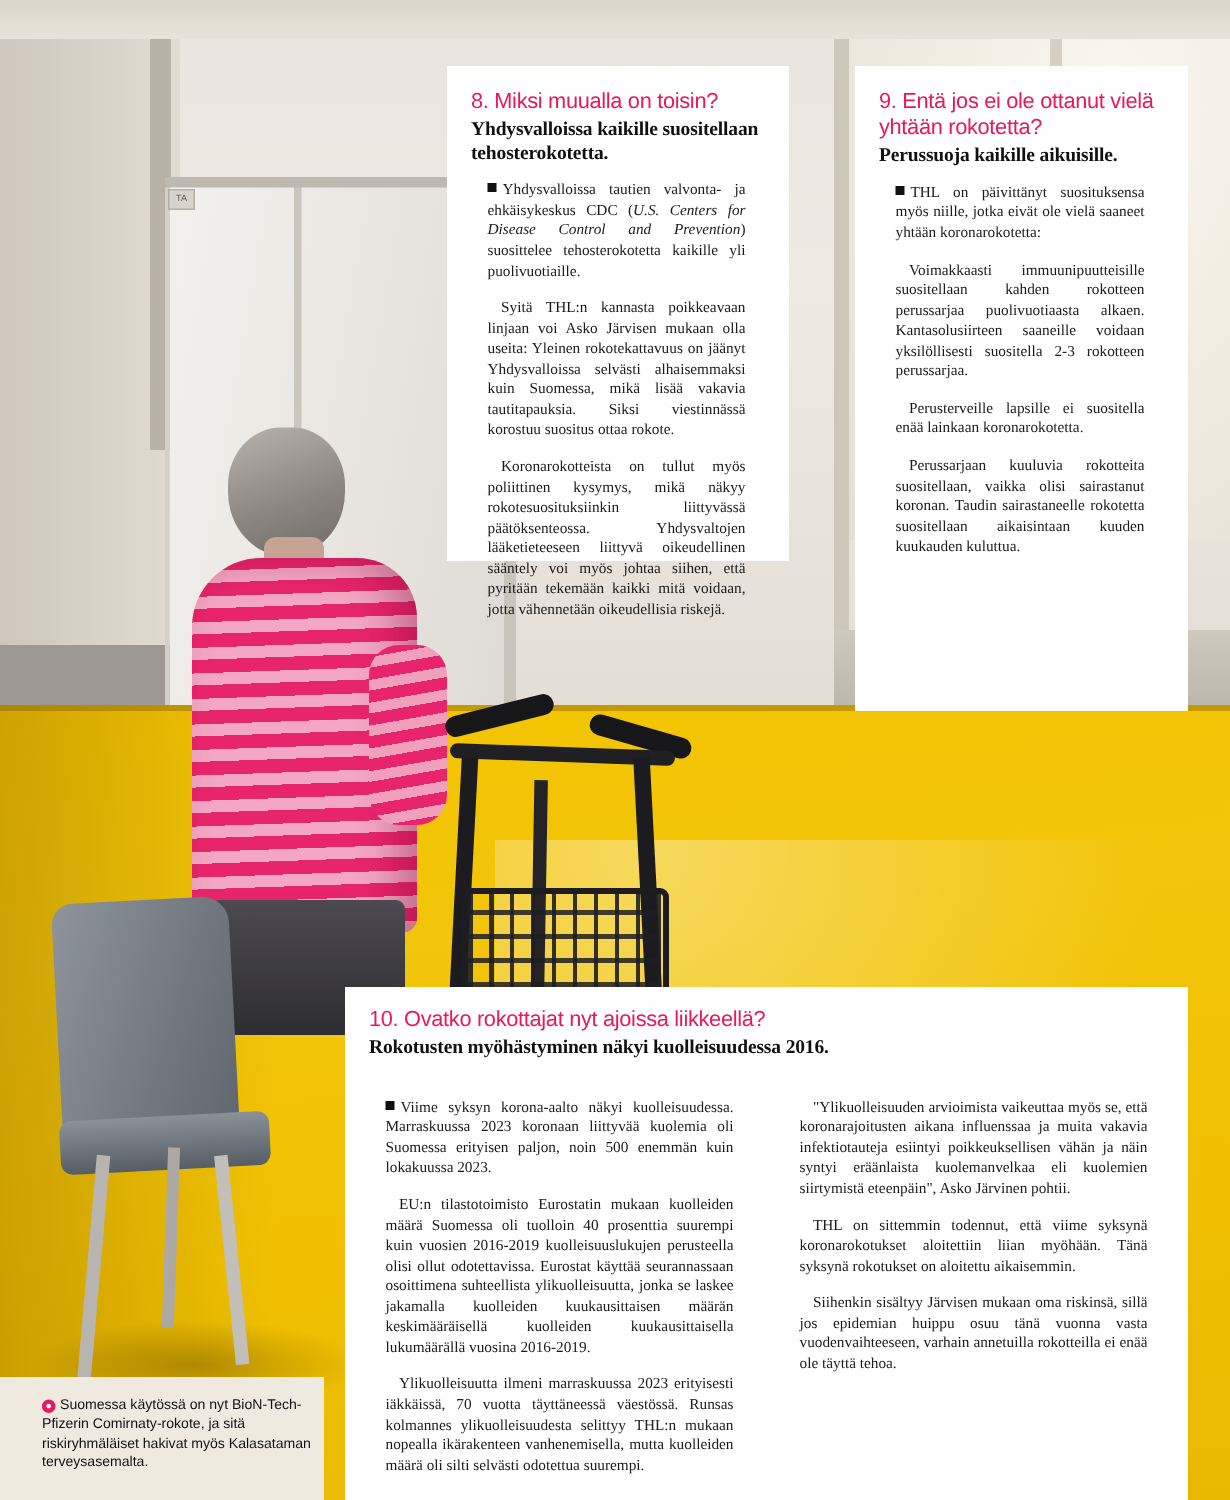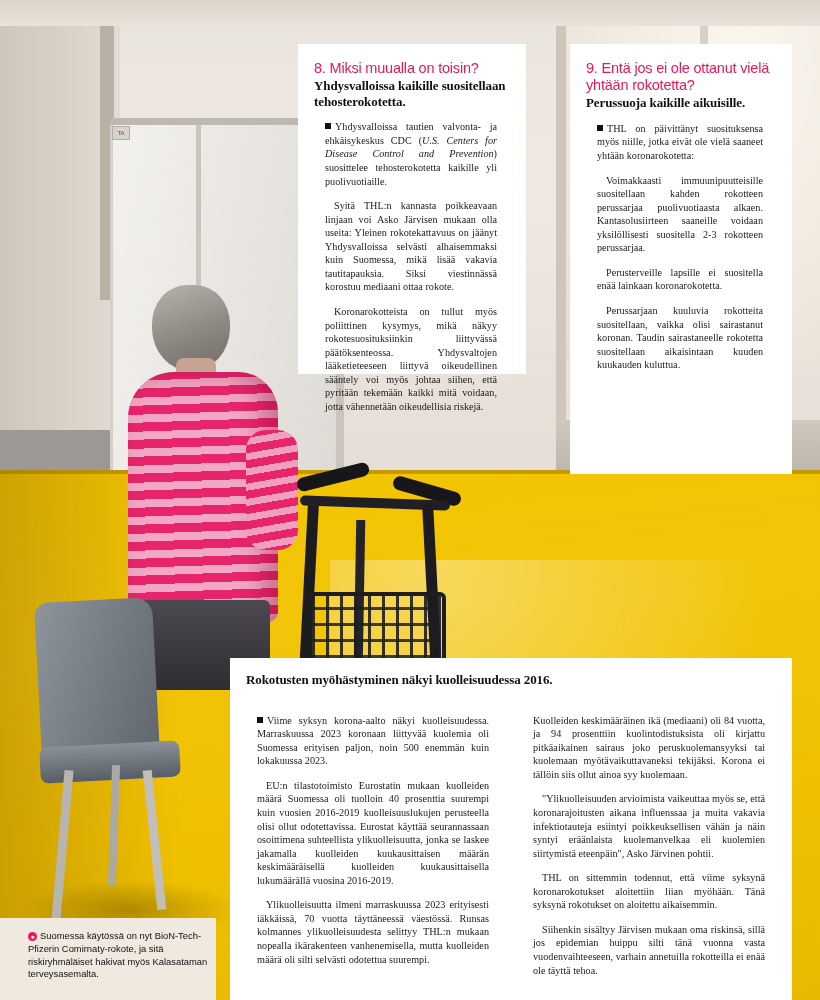--- a/index.html
+++ b/index.html
@@ -343,46 +343,46 @@
 
 <div id="caption">
   <span class="cap-dot">●</span><span>Suomessa käytössä on nyt  BioN-Tech-Pfizerin Comirnaty-rokote, ja sitä riskiryhmäläiset hakivat myös Kalasataman terveysasemalta.</span>
 </div>
 
 <div class="panel" id="panel-8">
   <p class="qnum">8. Miksi muualla on toisin?</p>
   <p class="qsub">Yhdysvalloissa kaikille suositellaan tehosterokotetta.</p>
   <div class="body">
     <p class="first"><span class="sq"></span>Yhdysvalloissa tautien valvonta- ja ehkäisykeskus CDC (<em>U.S. Centers for Disease Control and Prevention</em>) suosittelee tehosterokotetta kaikille yli puolivuotiaille.</p>
-    <p>Syitä THL:n kannasta poikkeavaan linjaan voi Asko Järvisen mukaan olla useita: Yleinen rokotekattavuus on jäänyt Yhdysvalloissa selvästi alhaisemmaksi kuin Suomessa, mikä lisää vakavia tautitapauksia. Siksi viestinnässä korostuu mediaani ottaa rokote.</p>
+    <p>Syitä THL:n kannasta poikkeavaan linjaan voi Asko Järvisen mukaan olla useita: Yleinen rokotekattavuus on jäänyt Yhdysvalloissa selvästi alhaisemmaksi kuin Suomessa, mikä lisää vakavia tautitapauksia. Siksi viestinnässä korostuu suositus ottaa rokote.</p>
     <p>Koronarokotteista on tullut myös poliittinen kysymys, mikä näkyy rokotesuosituksiinkin liittyvässä päätöksenteossa. Yhdysvaltojen lääketieteeseen liittyvä oikeudellinen sääntely voi myös johtaa siihen, että pyritään tekemään kaikki mitä voidaan, jotta vähennetään oikeudellisia riskejä.</p>
   </div>
 </div>
 
 <div class="panel" id="panel-9">
   <p class="qnum">9. Entä jos ei ole ottanut vielä yhtään rokotetta?</p>
   <p class="qsub">Perussuoja kaikille aikuisille.</p>
   <div class="body">
     <p class="first"><span class="sq"></span><span>THL on päivittänyt suosituksensa myös niille, jotka eivät ole vielä saaneet yhtään koronarokotetta:</span></p>
     <p>Voimakkaasti immuunipuutteisille suositellaan kahden rokotteen perussarjaa puolivuotiaasta alkaen. Kantasolusiirteen saaneille voidaan yksilöllisesti suositella 2-3 rokotteen perussarjaa.</p>
     <p>Perusterveille lapsille ei suositella enää lainkaan koronarokotetta.</p>
     <p>Perussarjaan kuuluvia rokotteita suositellaan, vaikka olisi sairastanut koronan. Taudin sairastaneelle rokotetta suositellaan aikaisintaan kuuden kuukauden kuluttua.</p>
   </div>
 </div>
 
 <div class="panel" id="panel-10">
   <div class="p10-head">
+    <p class="qnum">10. Ovatko rokottajat nyt ajoissa liikkeellä?</p>
     <p class="qsub">Rokotusten myöhästyminen näkyi kuolleisuudessa 2016.</p>
   </div>
   <div class="p10-cols">
     <div class="p10-col body">
       <p class="first"><span class="sq"></span><span>Viime syksyn korona-aalto näkyi kuolleisuudessa. Marraskuussa 2023 koronaan liittyvää kuolemia oli Suomessa erityisen paljon, noin 500 enemmän kuin lokakuussa 2023.</span></p>
       <p>EU:n tilastotoimisto Eurostatin mukaan kuolleiden määrä Suomessa oli tuolloin 40 prosenttia suurempi kuin vuosien 2016-2019 kuolleisuuslukujen perusteella olisi ollut odotettavissa. Eurostat käyttää seurannassaan osoittimena suhteellista ylikuolleisuutta, jonka se laskee jakamalla kuolleiden kuukausittaisen määrän keskimääräisellä kuolleiden kuukausittaisella lukumäärällä vuosina 2016-2019.</p>
       <p>Ylikuolleisuutta ilmeni marraskuussa 2023 erityisesti iäkkäissä, 70 vuotta täyttäneessä väestössä. Runsas kolmannes ylikuolleisuudesta selittyy THL:n mukaan nopealla ikärakenteen vanhenemisella, mutta kuolleiden määrä oli silti selvästi odotettua suurempi.</p>
     </div>
     <div class="p10-col body">
-      <p class="first">Kuolleiden keskimääräinen ikä (mediaani) oli 84 vuotta, ja 94 prosenttiin kuolintodistuksista oli kirjattu pitkäaikainen sairaus joko peruskuolemansyyksi tai kuolemaan myötävaikuttavaneksi tekijäksi. Korona ei tällöin siis ollut ainoa syy kuolemaan.</p>
       <p>"Ylikuolleisuuden arvioimista vaikeuttaa myös se, että koronarajoitusten aikana influenssaa ja muita vakavia infektiotauteja esiintyi poikkeuksellisen vähän ja näin syntyi eräänlaista kuolemanvelkaa eli kuolemien siirtymistä eteenpäin", Asko Järvinen pohtii.</p>
       <p>THL on sittemmin todennut, että viime syksynä koronarokotukset aloitettiin liian myöhään. Tänä syksynä rokotukset on aloitettu aikaisemmin.</p>
-      <p>Siihenkin sisältyy Järvisen mukaan oma riskinsä, sillä jos epidemian huippu silti tänä vuonna vasta vuodenvaihteeseen, varhain annetuilla rokotteilla ei enää ole täyttä tehoa.</p>
+      <p>Siihenkin sisältyy Järvisen mukaan oma riskinsä, sillä jos epidemian huippu osuu tänä vuonna vasta vuodenvaihteeseen, varhain annetuilla rokotteilla ei enää ole täyttä tehoa.</p>
     </div>
   </div>
 </div>
 
 </body></html>

